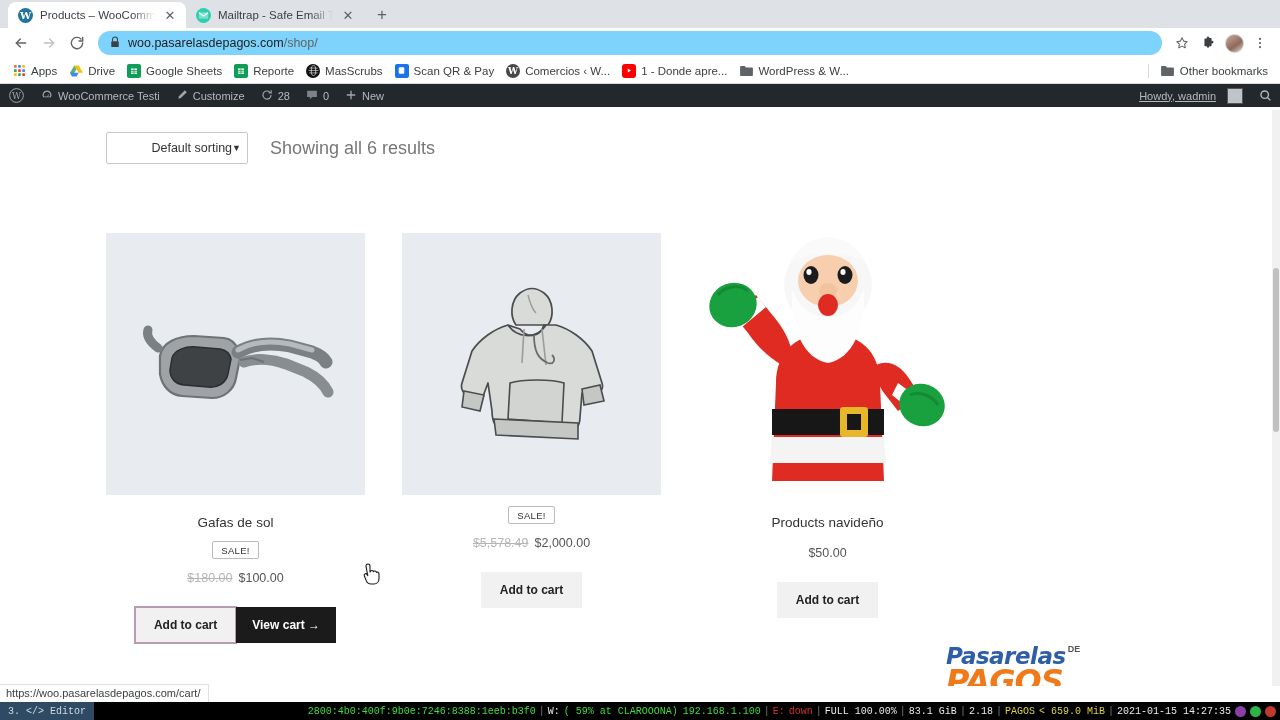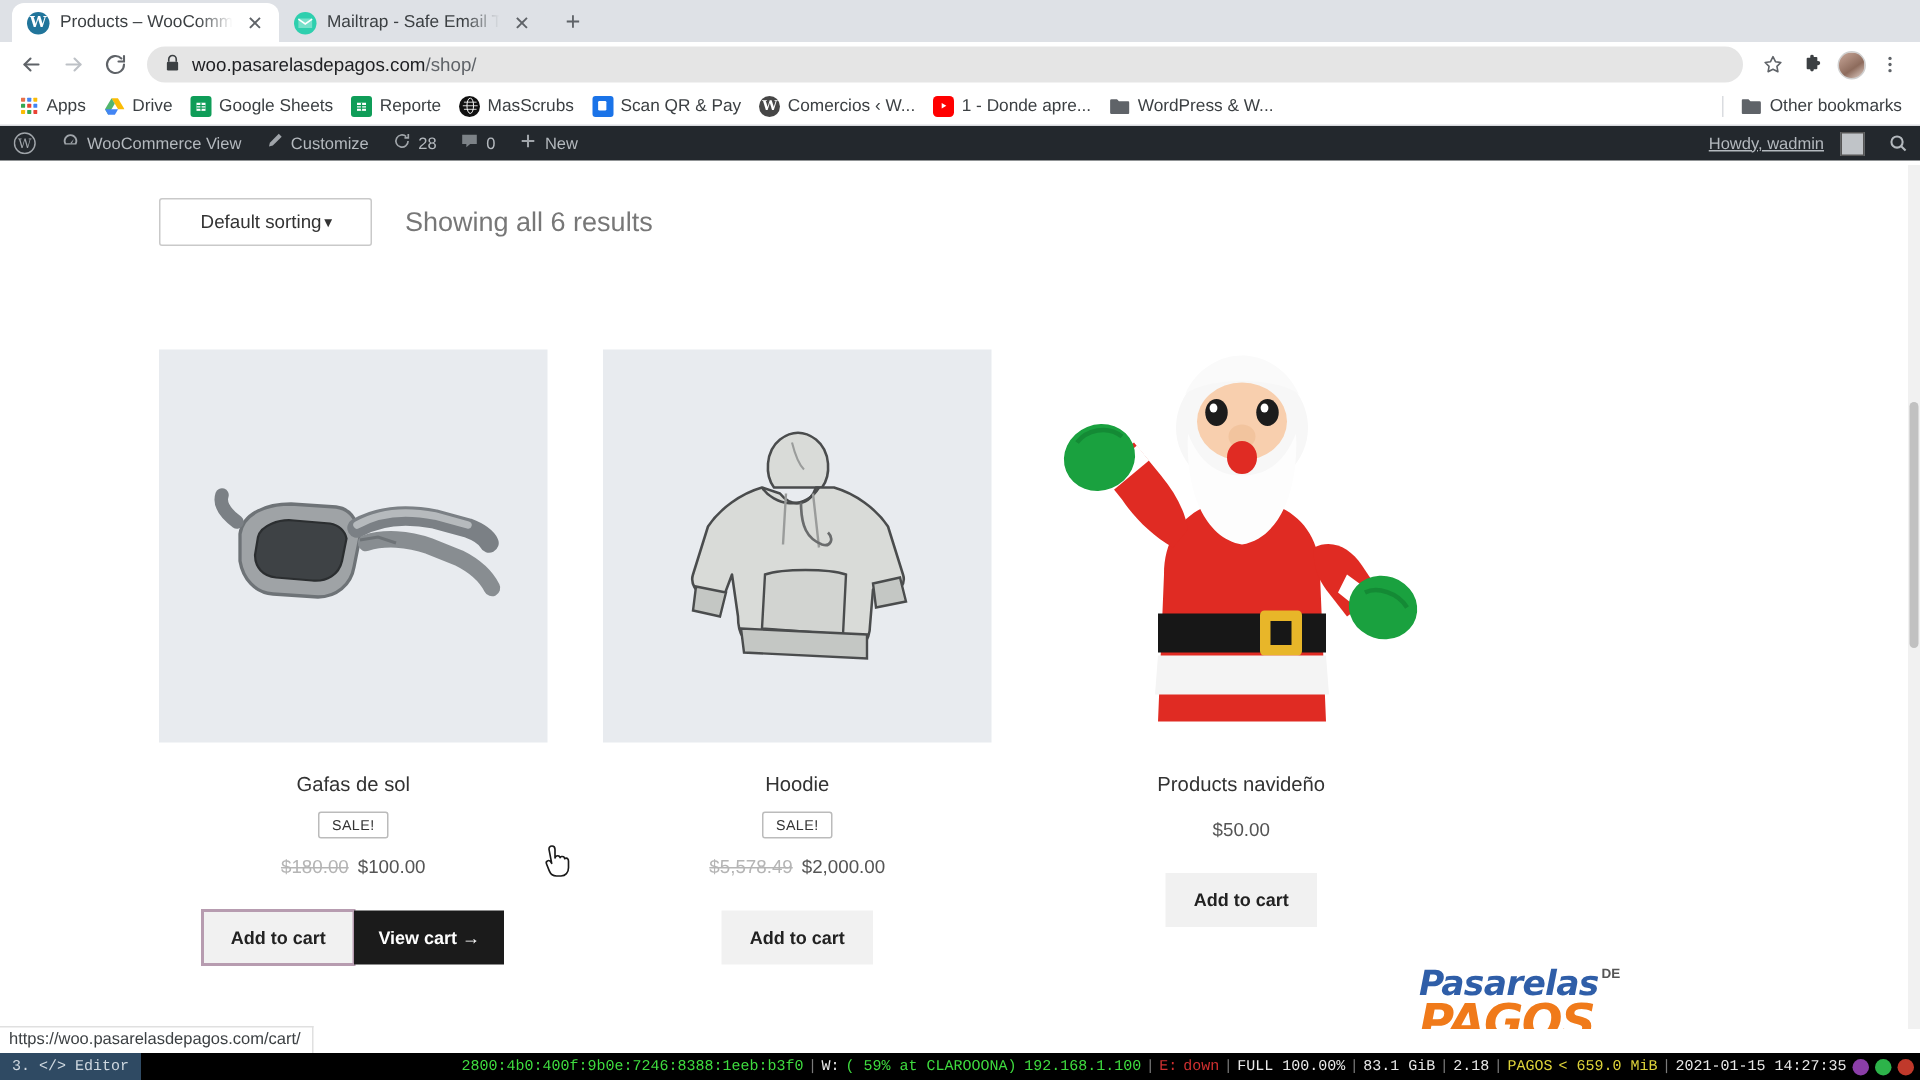--- a/index.html
+++ b/index.html
@@ -56,21 +56,21 @@
     display: flex; align-items: center; gap: 2px;
     padding: 0 8px;
   }
   .navbtn {
     width: 26px; height: 26px; display: flex;
     align-items: center; justify-content: center;
     font-size: 15px; color: #5f6368; border-radius: 50%;
   }
   .navbtn.dim { color: #bdc1c6; }
   .omnibox {
-    flex: 1 1 auto; height: 24px; background: #e5e5e5;
+    flex: 1 1 auto; height: 24px; background: #7dd3fc;
     border-radius: 13px; display: flex; align-items: center;
     padding: 0 12px; gap: 8px; margin: 16px 6px;
     font-size: 12.5px; color: #202124;
   }
   .lock-icon { font-size: 10px; color: #3c4043; }
   .url-host { color: #202124; }
   .url-path { color: #5f6368; }
   .tb-icon {
     width: 24px; height: 24px; display:flex;
     align-items:center; justify-content:center;
@@ -137,21 +137,21 @@
   }
   .shop-wrap { width: 1060px; margin: 0 auto; padding-top: 22px; position: relative; }
 
   .shop-head { display: flex; align-items: center; gap: 22px; }
   .sorting-select {
     width: 142px; height: 32px;
     border: 1px solid #c9c9c9; border-radius: 2px;
     background: #fff; font-size: 12.5px; color: #333;
     font-family: "Liberation Sans", sans-serif;
     padding: 0 6px 0 9px;
-    display: flex; align-items: center; justify-content: center;
+    display: flex; align-items: center; justify-content: flex-end;
   }
   .chev { font-size: 9px; color: #333; }
   .result-count { font-size: 18px; color: #777; }
 
   .product-grid {
     display: flex; margin-top: 33px; gap: 37px;
   }
   .product { width: 259px; text-align: center; margin-top: 36px; }
   .p-img {
     width: 259px; height: 262px; background: #e8ebef;
@@ -453,21 +453,21 @@
           <text x="12" y="17" font-size="14" font-family="DejaVu Serif, serif" fill="#a0a5aa" text-anchor="middle">W</text>
         </svg>
     </span>
     <span class="ab-item">
       <span class="ab-glyph">
         <svg width="12" height="12" viewBox="0 0 16 16" fill="#a0a5aa">
             <path d="M8 2a6 6 0 0 0-5.2 9h10.4A6 6 0 0 0 8 2zm0 1.6a4.4 4.4 0 0 1 3.9 6.4H4.1A4.4 4.4 0 0 1 8 3.6z"></path>
             <path d="M8 9.6l3-3.4-1.8 4.1z"></path>
           </svg>
       </span>
-      <span>WooCommerce View</span>
+      <span>WooCommerce Testi</span>
     </span>
     <span class="ab-item">
       <span class="ab-glyph">
         <svg width="12" height="12" viewBox="0 0 16 16" fill="#a0a5aa">
             <path d="M11.8 1.6l2.6 2.6-7.9 7.9-3.4.8.8-3.4z"></path>
           </svg>
       </span>
       <span>Customize</span>
     </span>
     <span class="ab-item">
@@ -557,21 +557,20 @@
               <path d="M106 92 C114 104, 134 108, 144 92" fill="none" stroke="#4a4c4d" stroke-width="1.7"></path>
               <path d="M122 96 L120 130 M140 96 L144 132" fill="none" stroke="#9a9c9b" stroke-width="1.6"></path>
               <path d="M132 102 C132 118, 136 126, 146 130 C152 132, 154 126, 150 122" fill="none" stroke="#6a6c6d" stroke-width="1.8"></path>
               <path d="M108 150 L106 186 L160 190 L162 150 C150 146, 120 146, 108 150 Z" fill="#d2d4d1" stroke="#4a4c4d" stroke-width="1.6"></path>
               <path d="M92 186 L176 190 L176 206 L94 202 Z" fill="#c4c7c4" stroke="#4a4c4d" stroke-width="1.6"></path>
               <path d="M62 158 L82 162 L78 178 L60 174 Z" fill="#c4c7c4" stroke="#4a4c4d" stroke-width="1.6"></path>
               <path d="M180 156 L198 152 L202 168 L182 172 Z" fill="#c4c7c4" stroke="#4a4c4d" stroke-width="1.6"></path>
               <path d="M126 62 C128 70, 130 76, 134 80" fill="none" stroke="#9a9c9b" stroke-width="1.4"></path>
             </svg>
           </div>
-          <div class="p-title">Hoodie</div>
           <div><span class="sale-badge">SALE!</span></div>
           <div class="p-price">
             <span class="old">$5,578.49</span><span class="new">$2,000.00</span>
           </div>
           <div class="btn-row">
             <button class="btn-add">Add to cart</button>
           </div>
         </div>
 
         <div class="product">

